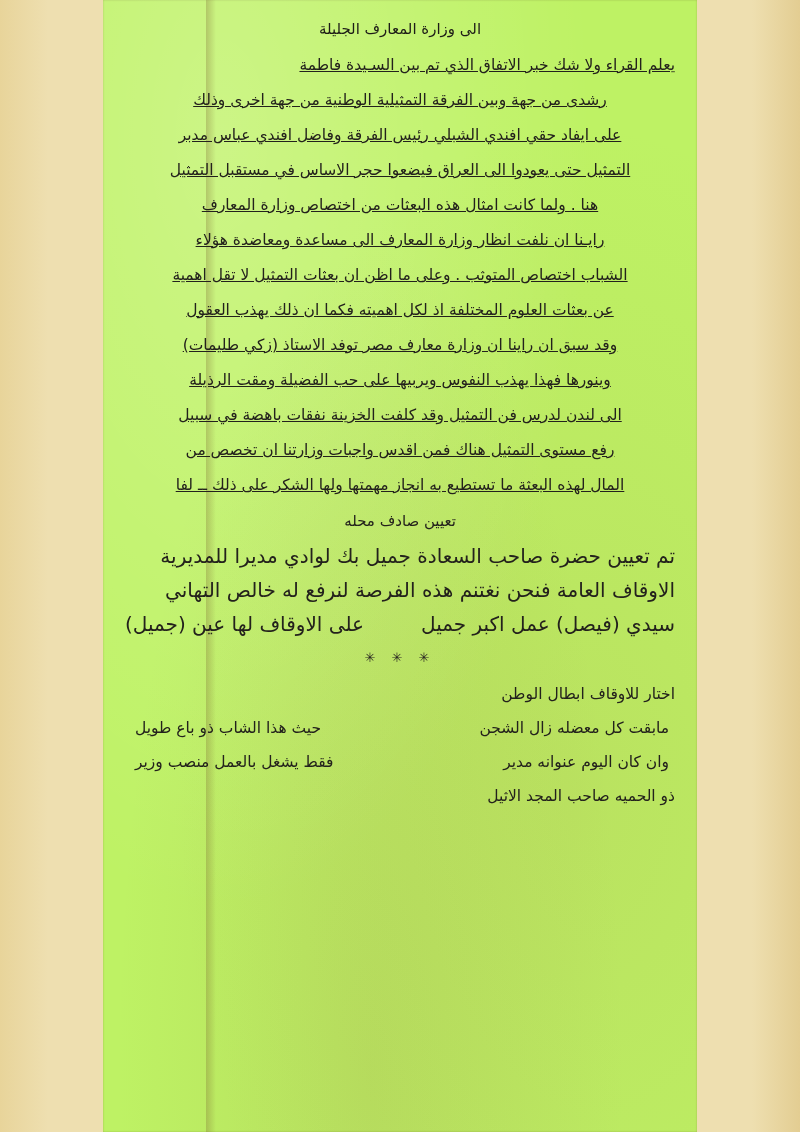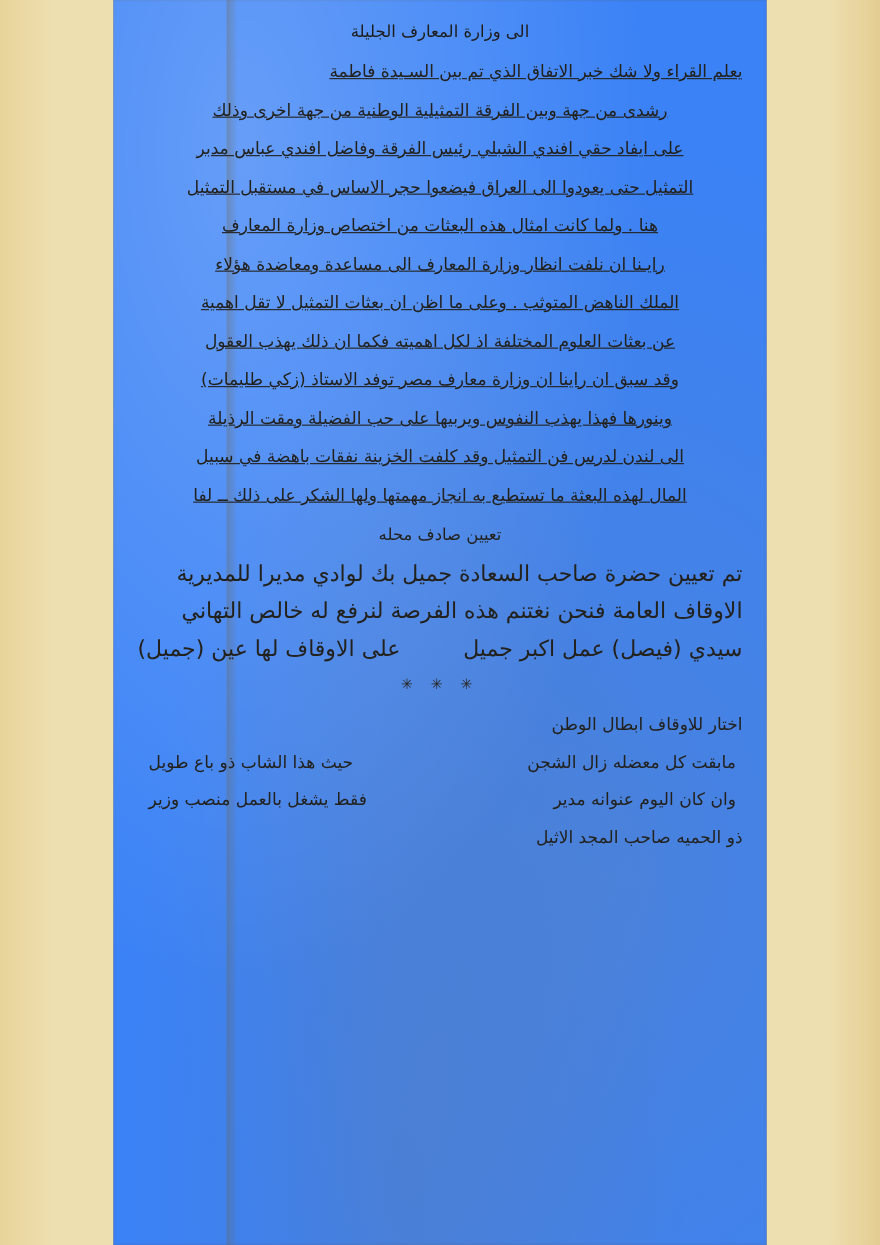--- a/index.html
+++ b/index.html
@@ -27,21 +27,21 @@
     inset: 0;
     background: linear-gradient(90deg,#e8d49a 0%, #eedfb0 6%, #eedfb0 94%, #e3cd92 100%);
     z-index: 0;
   }
   #sheet {
     position: absolute;
     top: 0;
     left: 103px;
     width: 594px;
     height: 1132px;
-    background: #3b82f6;
+    background: #bef264;
     box-shadow: 0 0 2px rgba(90,70,30,.35) inset;
     z-index: 1;
     overflow: hidden;
   }
   
   #sheet::after{
     content:"";
     position:absolute;
     inset:0;
     background:
@@ -142,25 +142,26 @@
 
       <div class="para">
         <span class="ln just">
             <span>يعلم القراء ولا شك خبر الاتفاق الذي تم بين السـيدة فاطمة</span>
           </span>
         <span class="ln">رشدى من جهة وبين الفرقة التمثيلية الوطنية من جهة اخرى وذلك</span>
         <span class="ln">على ايفاد حقي افندي الشبلي رئيس الفرقة وفاضل افندي عباس مدبر</span>
         <span class="ln">التمثيل حتى يعودوا الى العراق فيضعوا حجر الاساس في مستقبل التمثيل</span>
         <span class="ln">هنا . ولما كانت امثال هذه البعثات من اختصاص وزارة المعارف</span>
         <span class="ln">رايـنا ان نلفت انظار وزارة المعارف الى مساعدة ومعاضدة هؤلاء</span>
-        <span class="ln">الملك الناهض المتوثب . وعلى ما اظن ان بعثات التمثيل لا تقل اهمية</span>
+        <span class="ln">الشباب اختصاص المتوثب . وعلى ما اظن ان بعثات التمثيل لا تقل اهمية</span>
         <span class="ln">عن بعثات العلوم المختلفة اذ لكل اهميته فكما ان ذلك يهذب العقول</span>
         <span class="ln">وقد سبق ان راينا ان وزارة معارف مصر توفد الاستاذ (زكي طليمات)</span>
         <span class="ln">وينورها فهذا يهذب النفوس ويربيها على حب الفضيلة ومقت الرذيلة</span>
         <span class="ln">الى لندن لدرس فن التمثيل وقد كلفت الخزينة نفقات باهضة في سبيل</span>
+        <span class="ln">رفع مستوى التمثيل هناك فمن اقدس واجبات وزارتنا ان تخصص من</span>
         <span class="ln">المال لهذه البعثة ما تستطيع به انجاز مهمتها ولها الشكر على ذلك ــ لفا</span>
       </div>
 
       <div class="subhead">تعيين صادف محله</div>
 
       <div class="block2">
         <span class="ln">تم تعيين حضرة صاحب السعادة جميل بك لوادي مديرا للمديرية</span>
         <span class="ln">الاوقاف العامة فنحن نغتنم هذه الفرصة لنرفع له خالص التهاني</span>
         <span class="ln just">
           <span>سيدي (فيصل) عمل اكبر جميل</span>

